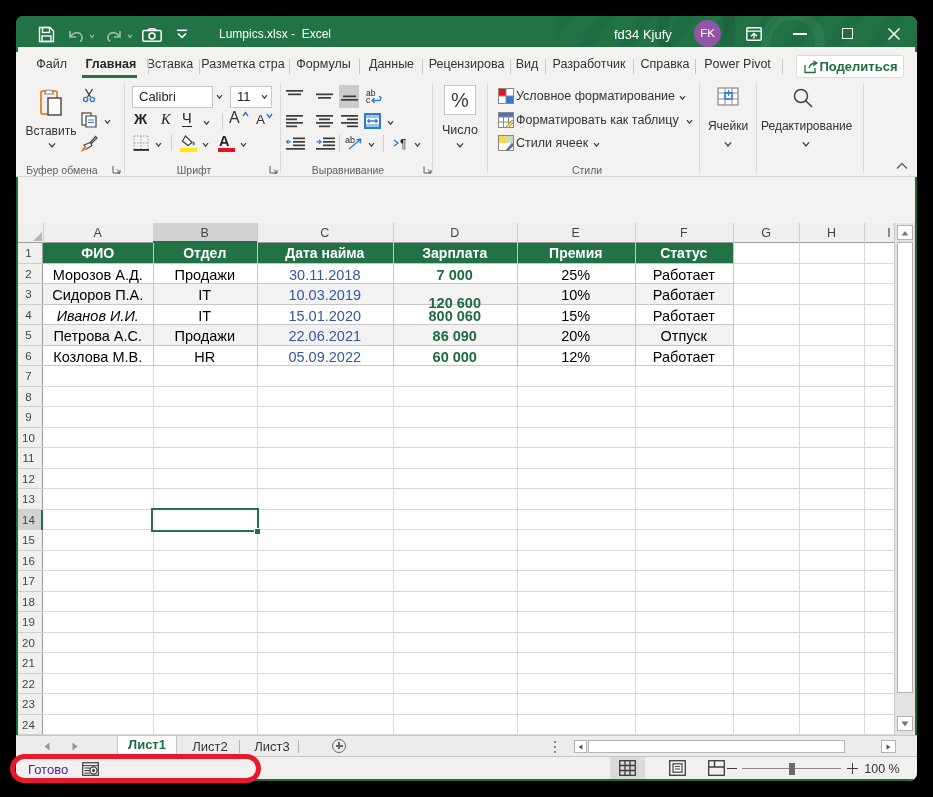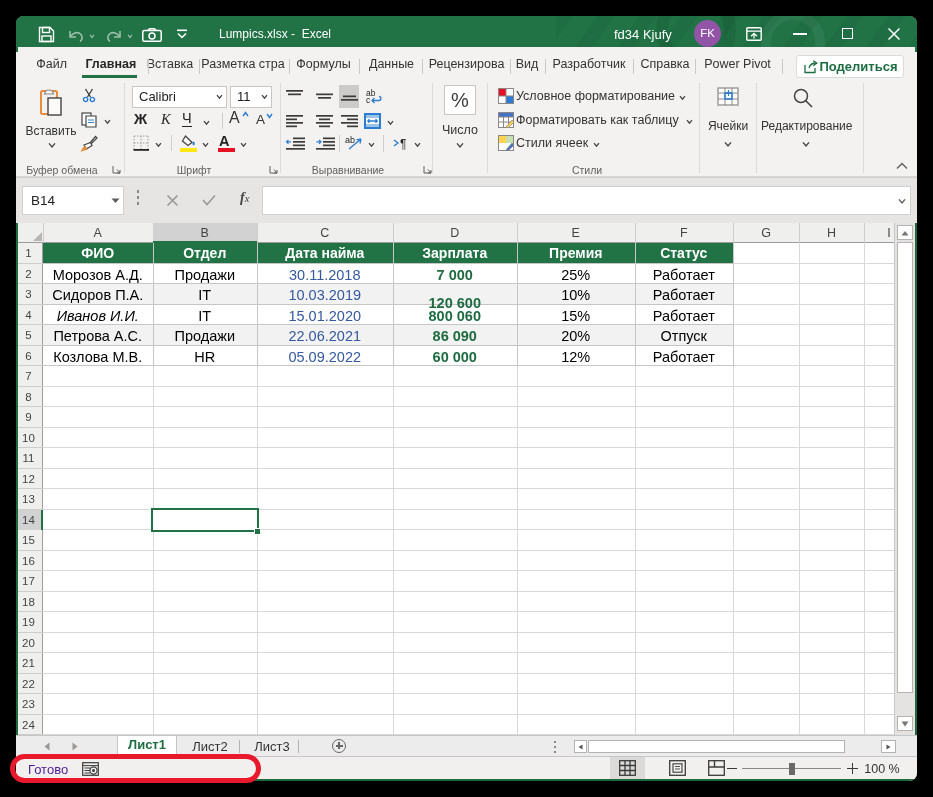--- a/index.html
+++ b/index.html
@@ -143,21 +143,21 @@
       </svg>
 <svg class="ab" style="left:64px;top:55px;" width="18" height="17" viewBox="0 0 18 17">
         <path d="M10 8 L15.5 1.5 L17 3 L11 9 Z" fill="none" stroke="#444" stroke-width="1.2"></path>
         <path d="M4 10 L10.5 7.5 L12 10.5 L6.5 14 Z" fill="#fff" stroke="#444" stroke-width="1.2"></path>
         <path d="M2 15.5 C4 11.5 5 11 6.5 14 Z" fill="#e88c3a" stroke="#e88c3a" stroke-width="1.5"></path>
       </svg>
 <div class="glabel" style="left:8px;width:76px;text-align:center">Буфер обмена</div>
 <svg class="ab" style="left:96px;top:85px;" width="9" height="9" viewBox="0 0 9 9">
         <path d="M1 1 V8 H8 M5 4.5 L8 8 M8 5 V8 H5" stroke="#605e5c" stroke-width="1" fill="none"></path>
       </svg>
-<div class="combo" style="left:116px;top:5.5px;width:95px;height:22px;line-height:20px"><span style="margin-left:6px">Calibri</span></div>
+<div class="combo" style="left:116px;top:5.5px;width:81px;height:22px;line-height:20px"><span style="margin-left:6px">Calibri</span></div>
 <svg class="ab" style="left:200px;top:13px;" width="7" height="7" viewBox="0 0 7 7">
         <path d="M1 2.1 L3.5 5.2 L6 2.1" stroke="#444" stroke-width="1.3" fill="none"></path>
       </svg>
 <div class="combo" style="left:214px;top:5.5px;width:42px;height:22px;line-height:20px"><span style="margin-left:6px">11</span></div>
 <svg class="ab" style="left:245px;top:13px;" width="7" height="7" viewBox="0 0 7 7">
         <path d="M1 2.1 L3.5 5.2 L6 2.1" stroke="#444" stroke-width="1.3" fill="none"></path>
       </svg>
 <div class="ab" style="left:118px;top:31px;font-size:14.5px;font-weight:bold;color:#262626">Ж</div>
 <div class="ab" style="left:145px;top:31px;font-size:14.5px;font-style:italic;color:#262626;font-family:'Liberation Serif',serif">К</div>
 <div class="ab" style="left:166px;top:31px;font-size:14.5px;color:#262626;border-bottom:1.5px solid #262626;line-height:15px">Ч</div>
@@ -327,38 +327,20 @@
 <svg class="ab" style="left:776px;top:7px;" width="22" height="22" viewBox="0 0 22 22">
         <circle cx="9" cy="9" r="6.5" fill="none" stroke="#444" stroke-width="1.5"></circle>
         <path d="M13.5 13.5 L20 20" stroke="#444" stroke-width="1.6"></path>
       </svg>
 <div class="ab" style="left:745px;top:39px;width:90px;text-align:center;font-size:12px;color:#333">Редактирование</div>
 <svg class="ab" style="left:785.5px;top:60px;" width="8" height="8" viewBox="0 0 8 8">
         <path d="M1 2.4 L4.0 6.0 L7 2.4" stroke="#444" stroke-width="1.4" fill="none"></path>
       </svg>
 <svg class="ab" style="left:880px;top:82px;" width="12" height="8" viewBox="0 0 12 8">
         <path d="M1 6.5 L6 1.5 L11 6.5" stroke="#605e5c" stroke-width="1.4" fill="none"></path>
-      </svg>
-</div>
-<div class="ab fbar">
-<div class="wbox" style="left:6px;top:8px;width:102px;height:29px;font-size:13.5px;color:#222;line-height:27px"><span style="margin-left:8px">B14</span></div>
-<svg class="ab" style="left:95px;top:20px;" width="9" height="6" viewBox="0 0 9 6">
-        <path d="M0.5 0.5 L4.5 5 L8.5 0.5 Z" fill="#605e5c"></path>
-      </svg>
-<div class="ab" style="left:121px;top:12px;width:2px;height:2.6px;background:#8a8886;box-shadow:0 6px #8a8886,0 12px #8a8886"></div>
-<svg class="ab" style="left:150px;top:16px;" width="13" height="13" viewBox="0 0 13 13">
-        <path d="M1.5 1.5 L11.5 11.5 M11.5 1.5 L1.5 11.5" stroke="#9a9896" stroke-width="1.6"></path>
-      </svg>
-<svg class="ab" style="left:186px;top:16px;" width="14" height="12" viewBox="0 0 14 12">
-        <path d="M1 6 L5 10.5 L13 1.5" stroke="#9a9896" stroke-width="1.6" fill="none"></path>
-      </svg>
-<div class="ab" style="left:224px;top:12px;font-size:14px;font-style:italic;color:#444;font-family:'Liberation Serif',serif"><b>f</b><span style="font-size:10.5px">x</span></div>
-<div class="wbox" style="left:246px;top:8px;width:649px;height:29px"></div>
-<svg class="ab" style="left:882px;top:19px;" width="8" height="8" viewBox="0 0 8 8">
-        <path d="M1 2.4 L4.0 6.0 L7 2.4" stroke="#605e5c" stroke-width="1.4" fill="none"></path>
       </svg>
 </div>
 <div class="ab" style="left:27px;top:227.0px;width:851px;height:492.0px;background:#fff"></div>
 <div class="ab" style="left:2px;top:207px;width:876px;height:20px;background:#efefee;border-bottom:1px solid #9f9d9b"></div>
 <svg class="ab" style="left:17px;top:216px;" width="10" height="10" viewBox="0 0 10 10">
       <path d="M9 0 L9 9 L0 9 Z" fill="#b8b6b4"></path>
     </svg>
 <div class="ab" style="left:27px;top:207px;width:1px;height:20px;background:#cfcdcb"></div>
 <div class="ab" style="left:136.5px;top:207px;width:1px;height:20px;background:#cfcdcb"></div>
 <div class="ab" style="left:241px;top:207px;width:1px;height:20px;background:#cfcdcb"></div>

